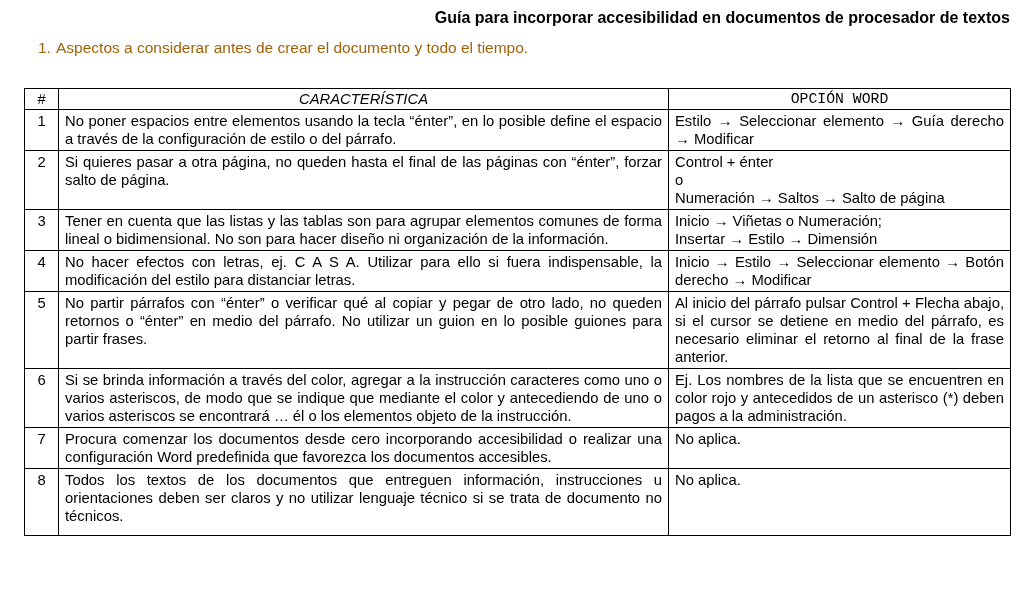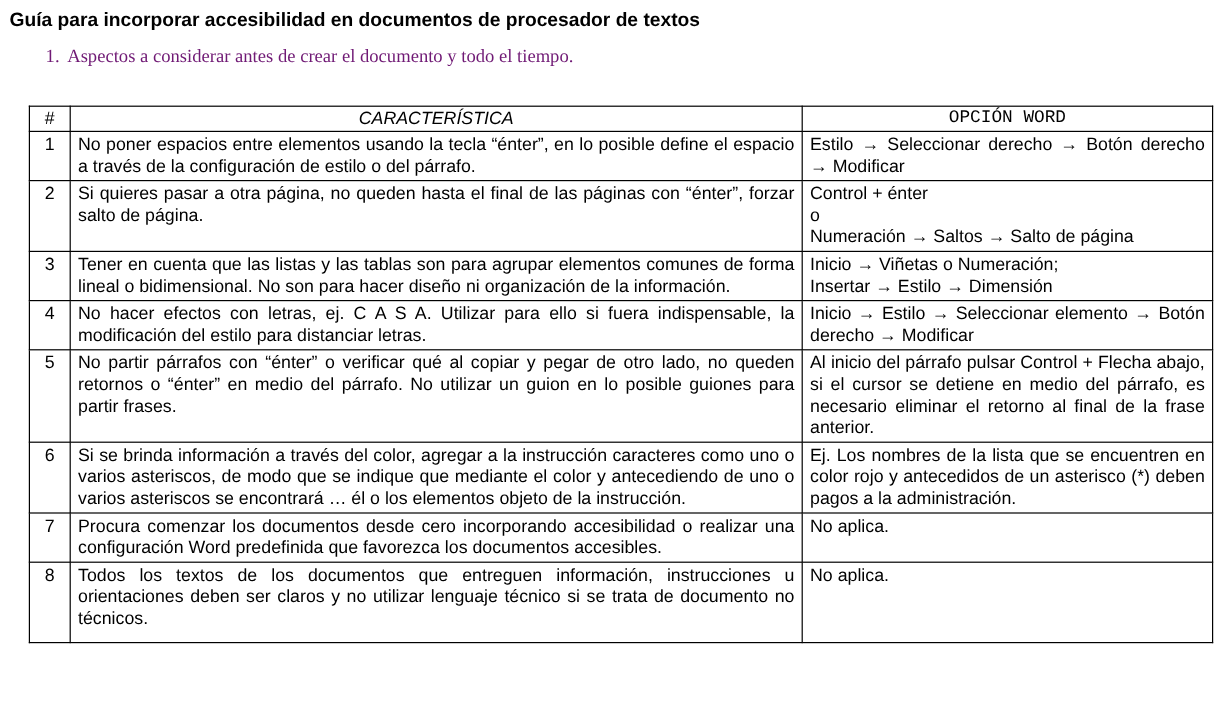--- a/index.html
+++ b/index.html
@@ -16,20 +16,21 @@
   }
   .page {
     padding: 8px 14px 0 8px;
     box-sizing: border-box;
   }
   .doc-title {
     font-size: 16px;
     font-weight: bold;
     line-height: 20px;
     margin: 0;
+    text-align: right;
   }
   .section-heading {
     margin: 11px 0 0 30px;
     font-size: 15.5px;
     line-height: 18px;
     color: #4472C4;
   }
   .section-number {
     display: inline-block;
     width: 18px;
@@ -71,37 +72,37 @@
   .guide-table tbody tr:last-child td {
     padding-bottom: 10px;
   }
 </style>
 </head>
 <body>
 
 <div class="page">
   <h1 class="doc-title">Guía para incorporar accesibilidad en documentos de procesador de textos</h1>
 
-  <div class="section-heading" style="color: #701a75; font-family: Liberation Serif, serif;">
+  <div class="section-heading" style="color: #a16207;">
     <span class="section-number">1.</span><span>Aspectos a considerar antes de crear el documento y todo el tiempo.</span>
   </div>
 
   <table class="guide-table">
     <thead>
       <tr>
         <th class="col-num">#</th>
         <th class="col-car">CARACTERÍSTICA</th>
         <th class="col-opc">OPCIÓN WORD</th>
       </tr>
     </thead>
     <tbody id="table-body">
   <tr>
     <td class="cell-num">1</td>
     <td class="cell-car">No poner espacios entre elementos usando la tecla “énter”, en lo posible define el espacio a través de la configuración de estilo o del párrafo.</td>
-    <td class="cell-opc">Estilo → Seleccionar derecho → Botón derecho → Modificar</td>
+    <td class="cell-opc">Estilo → Seleccionar elemento → Guía derecho → Modificar</td>
   </tr>
 
   <tr>
     <td class="cell-num">2</td>
     <td class="cell-car">Si quieres pasar a otra página, no queden hasta el final de las páginas con “énter”, forzar salto de página.</td>
     <td class="cell-opc">Control + énter
 o
 Numeración → Saltos → Salto de página</td>
   </tr>
 

